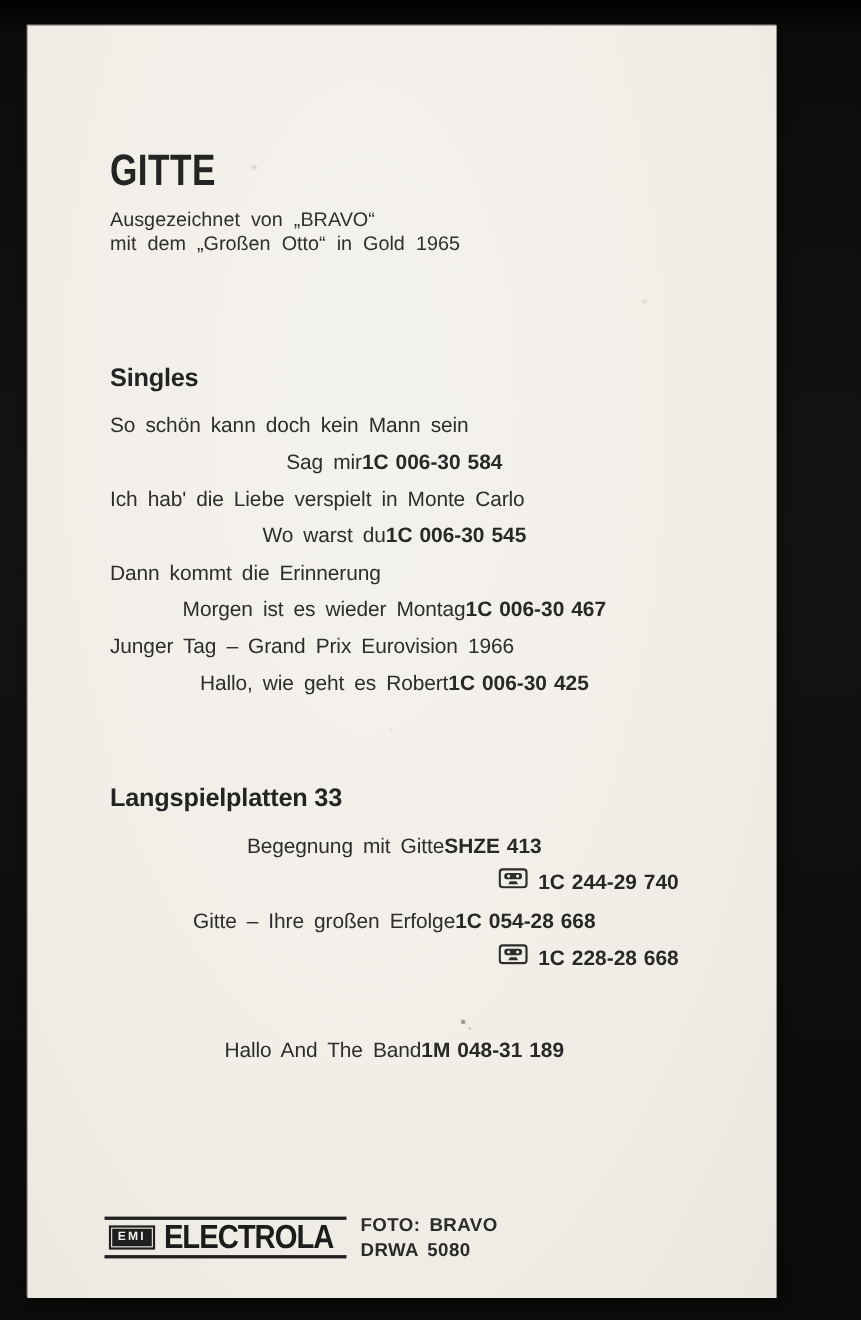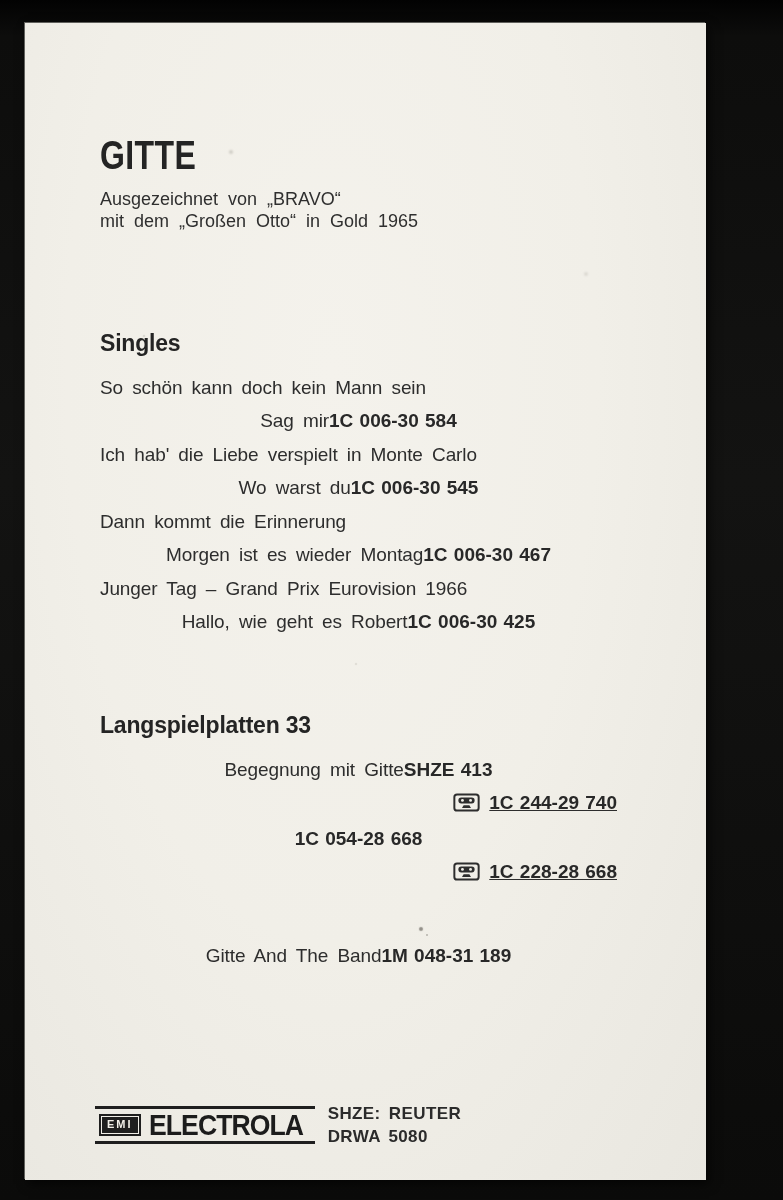--- a/index.html
+++ b/index.html
@@ -28,21 +28,21 @@
     color:#242424; transform:scaleX(.8); transform-origin:left top; white-space:nowrap;
   }
   .award { margin-top:15px; }
   .award p { margin:0; font-size:18px; line-height:22px; word-spacing:5px; color:#2f2f2f; }
   h2 { margin:0 0 14px 0; font-size:23px; line-height:28px; font-weight:700; letter-spacing:-.2px; color:#242424; }
   .bodytext, .row { font-size:19px; line-height:33px; letter-spacing:-.1px; word-spacing:4px; }
   .row { display:flex; justify-content:center; align-items:baseline; }
   .code { font-weight:700; word-spacing:1px; letter-spacing:0; white-space:nowrap; color:#282828; }
   .entry { margin-bottom:1px; }
   .lp-entry { margin-bottom:3px; }
-  .cassette-row { justify-content:flex-end; align-items:center; gap:9px;text-decoration:underline; }
+  .cassette-row { justify-content:flex-end; gap:9px; }
   .cassette-row svg { flex:0 0 auto; display:block; }
   header { top:114px; }
   #singles { top:306px; }
   #lps { top:688px; }
   #mfp { top:916px; }
   .mfp-heading { margin:0 0 12px 0; font-size:19px; line-height:22px; word-spacing:4px; }
   .mfp-heading .b { font-weight:700; }
   footer { top:1078px; left:70px; right:auto; display:flex; align-items:center; gap:13px; }
   .logo { border-top:3px solid #1f1f1f; border-bottom:3px solid #1f1f1f; padding:3px 4px;
     display:flex; align-items:center; gap:8px; width:max-content; }
@@ -119,47 +119,48 @@
           <circle cx="10.5" cy="8.2" r="1.6" fill="#f1efe8"></circle>
           <circle cx="19.5" cy="8.2" r="1.6" fill="#f1efe8"></circle>
           <path d="M10 16.5 L20 16.5 L18.2 13.5 L11.8 13.5 Z" fill="#2d2d2d"></path>
         </svg>
         <span class="code">1C 244-29 740</span>
       </div>
     </div>
 
     <div class="lp-entry">
       <div class="row">
+        <span>Gitte – Ihre großen Erfolge</span>
         <span class="code">1C 054-28 668</span>
       </div>
       <div class="row cassette-row">
         <svg width="27" height="19" viewBox="0 0 30 21">
           <rect x="1.5" y="1.5" width="27" height="18" rx="3" fill="none" stroke="#2d2d2d" stroke-width="2.2"></rect>
           <rect x="6" y="5" width="18" height="6.5" rx="3.2" fill="#2d2d2d"></rect>
           <circle cx="10.5" cy="8.2" r="1.6" fill="#f1efe8"></circle>
           <circle cx="19.5" cy="8.2" r="1.6" fill="#f1efe8"></circle>
           <path d="M10 16.5 L20 16.5 L18.2 13.5 L11.8 13.5 Z" fill="#2d2d2d"></path>
         </svg>
         <span class="code">1C 228-28 668</span>
       </div>
     </div>
   </section>
 
   <section id="mfp">
     <div class="row">
-      <span>Gitte And The Band</span>
+      <span>Hallo And The Band</span>
       <span class="code">1M 048-31 189</span>
     </div>
   </section>
 
   <footer>
     <div class="logo">
       <span class="emi-box">
         <span class="emi-inner">EMI</span>
       </span>
       <span class="electrola">ELECTROLA</span>
     </div>
     <div class="credits">
-      <div>SHZE: REUTER</div>
+      <div>FOTO: BRAVO</div>
       <div>DRWA 5080</div>
     </div>
   </footer>
 </div>
 
 </body></html>

